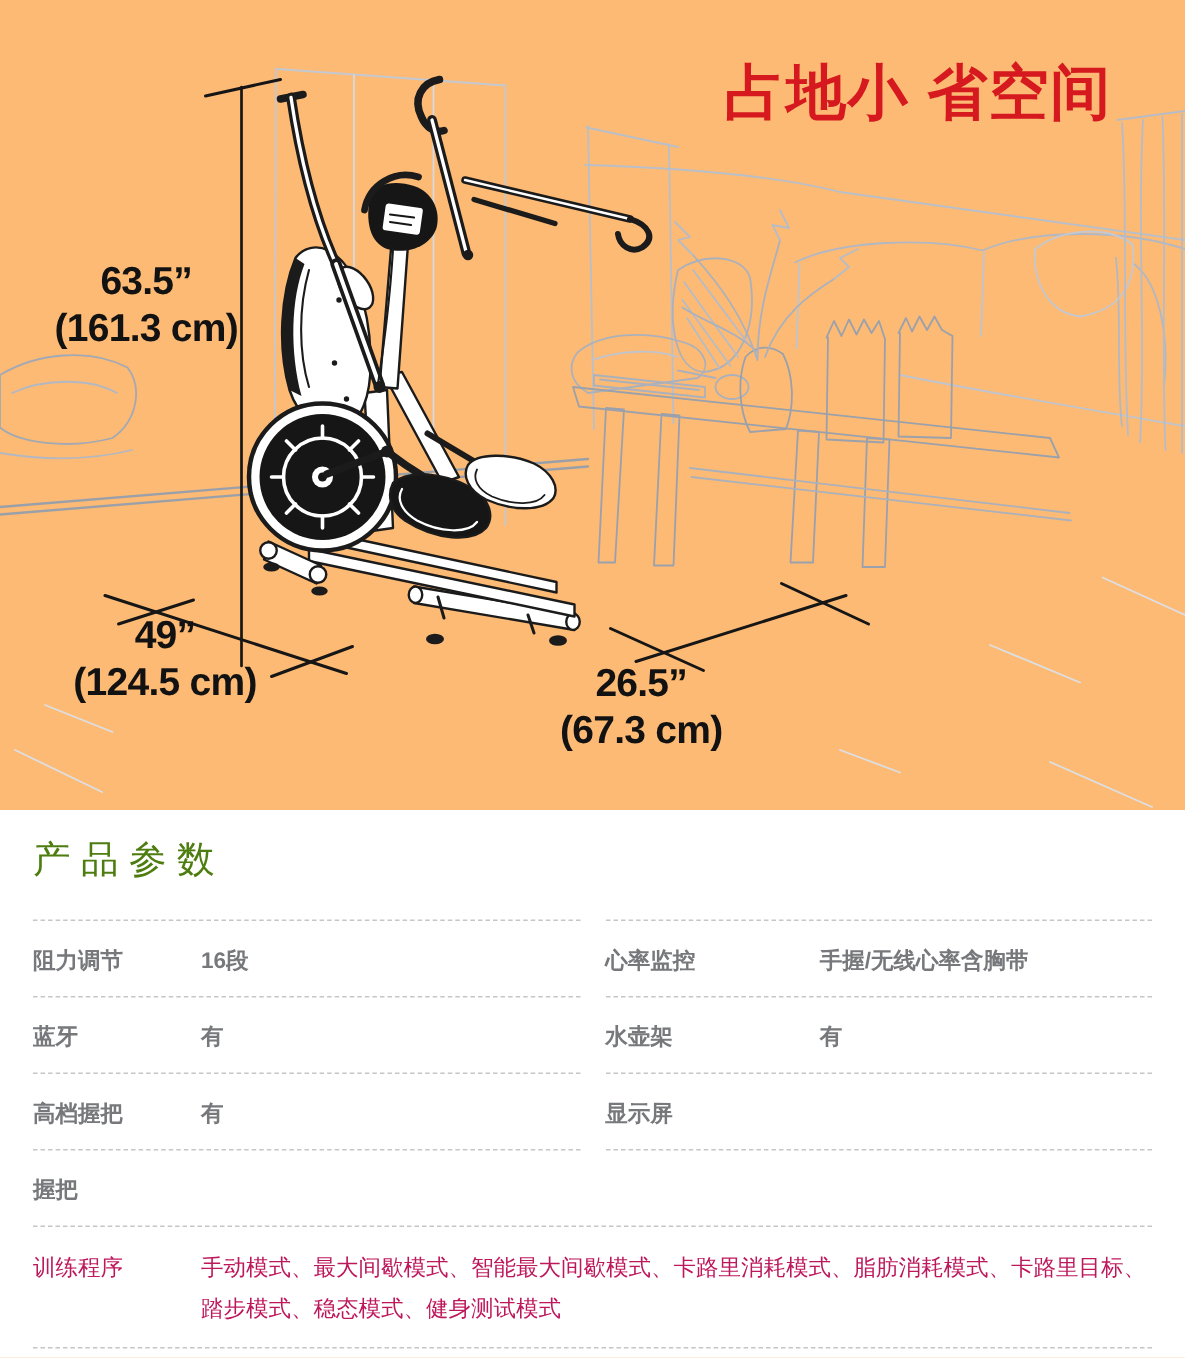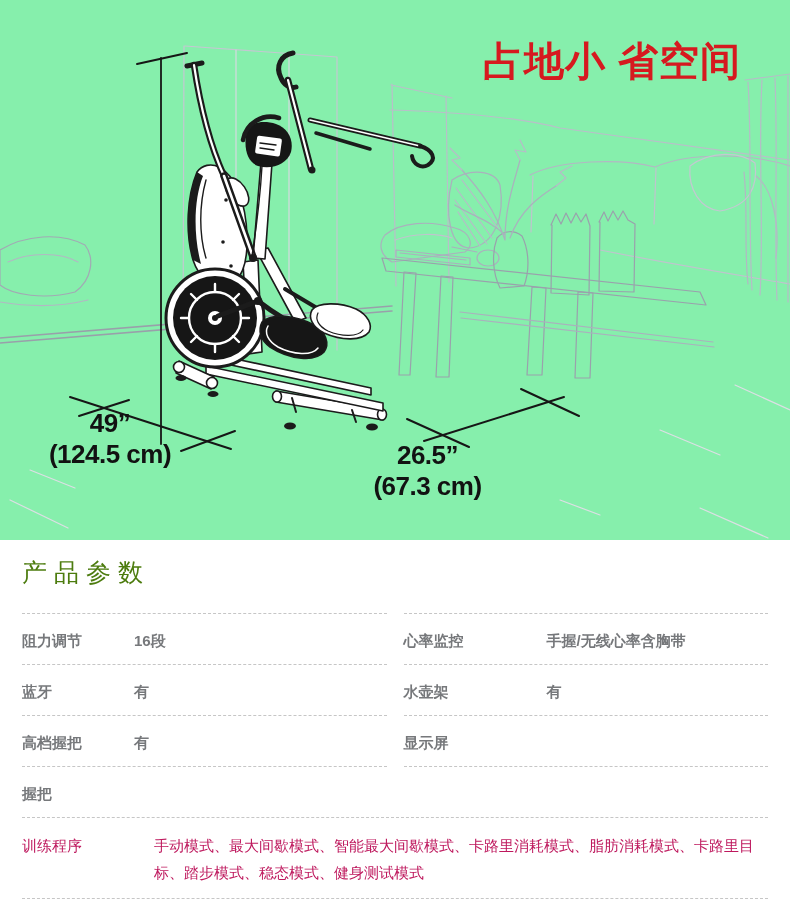--- a/index.html
+++ b/index.html
@@ -2,21 +2,21 @@
 <html><head>
 <meta charset="utf-8">
 <style>
   * { box-sizing: border-box; }
   html,body { margin:0; padding:0; background:#fff; }
   body {
     width:790px; height:905px; overflow:hidden;
     font-family:"Liberation Sans", sans-serif;
     -webkit-font-smoothing:antialiased;
   }
-  .hero { position:relative; width:790px; height:540px; background:#86efac; }
+  .hero { position:relative; width:790px; height:540px; background:#fdba74; }
   .hero svg { position:absolute; left:0; top:0; }
   .headline {
     position:absolute; left:483px; top:34px;
     font-size:40px; font-weight:bold; color:#d6191f;
     letter-spacing:1px; white-space:nowrap;
   }
   .dim {
     position:absolute; text-align:center; font-weight:bold; color:#121212;
     font-size:26px; line-height:31px; letter-spacing:-0.5px; white-space:nowrap;
   }
@@ -37,21 +37,21 @@
   }
   .spec-label { width:112px; flex:none; }
   .col-right .spec-label { width:143px; }
   .spec-value { flex:1; min-width:0; }
   .spec-row.row-close { border-bottom:1px dashed #c6c6c6; }
   .program-row {
     display:flex; border-top:1px dashed #c6c6c6; border-bottom:1px dashed #c6c6c6;
     padding:14px 0 12px 0; font-size:15px; color:#be185d;
   }
   .program-row .spec-label { width:112px; flex:none; line-height:27px; }
-  .program-row .spec-value { flex:1; line-height:27px;margin-left:20px; }
+  .program-row .spec-value { flex:1; line-height:27px; }
 </style>
 </head>
 <body>
 
 <div class="hero">
 
   <svg width="790" height="540" viewBox="0 0 790 540" aria-hidden="true">
 
     <g stroke="#c3c8d1" stroke-width="1.2" fill="none" stroke-linecap="round" stroke-linejoin="round">
 
@@ -185,20 +185,24 @@
       <path d="M79,416 L129,400"></path>
       <path d="M181,451 L235,431"></path>
       <path d="M424,441 L564,397"></path>
       <path d="M407,419 L469,447"></path>
       <path d="M521,389 L579,416"></path>
     </g>
   </svg>
 
   <div class="headline">占地小 省空间</div>
 
+  <div class="dim dim-height">
+    <div>63.5”</div>
+    <div>(161.3 cm)</div>
+  </div>
   <div class="dim dim-depth">
     <div>49”</div>
     <div>(124.5 cm)</div>
   </div>
   <div class="dim dim-width">
     <div>26.5”</div>
     <div>(67.3 cm)</div>
   </div>
 </div>
 

